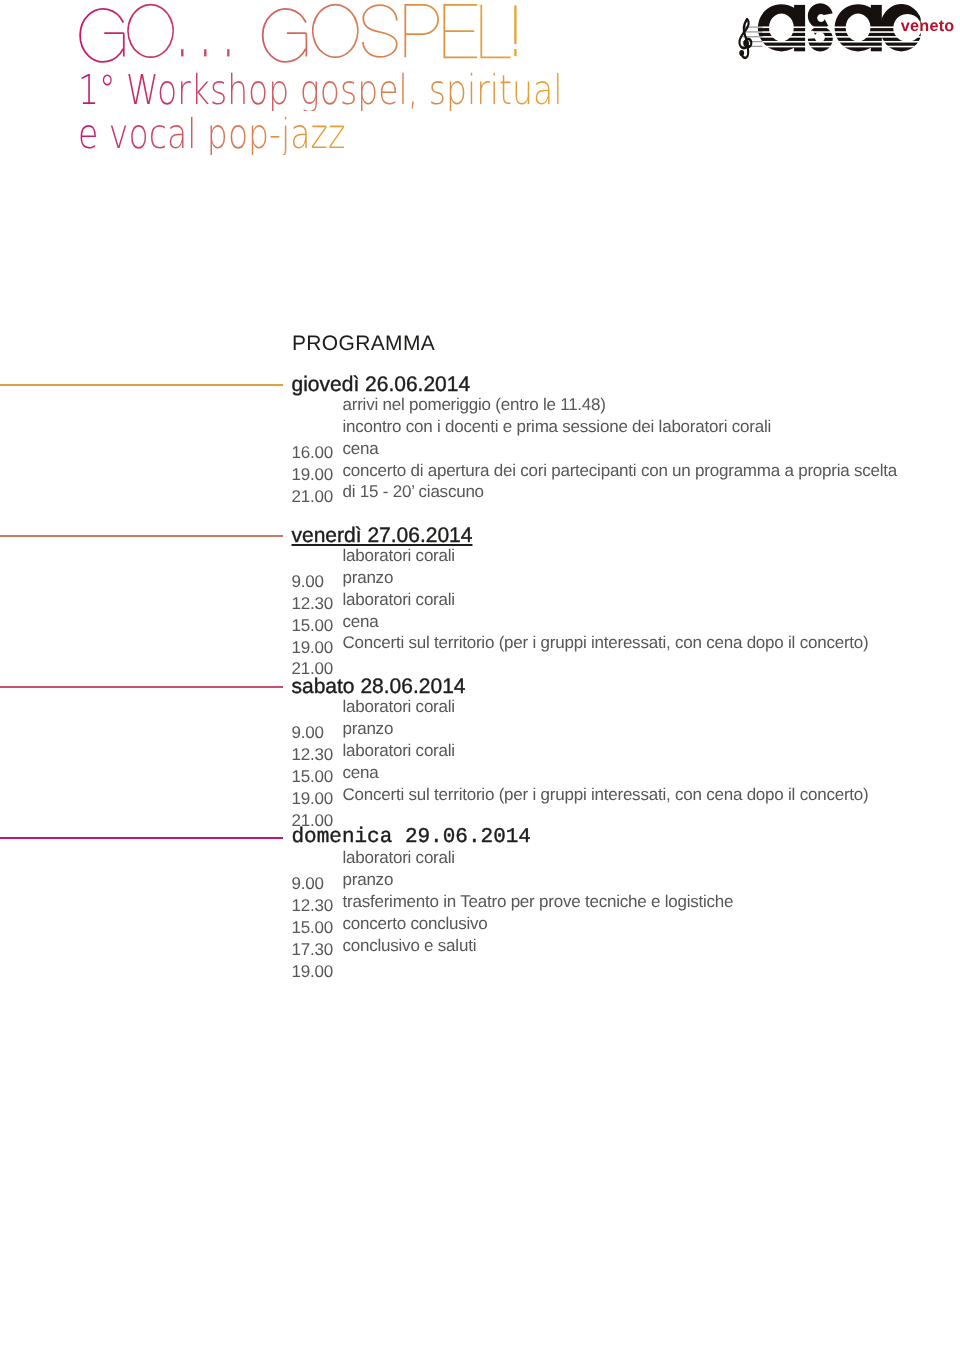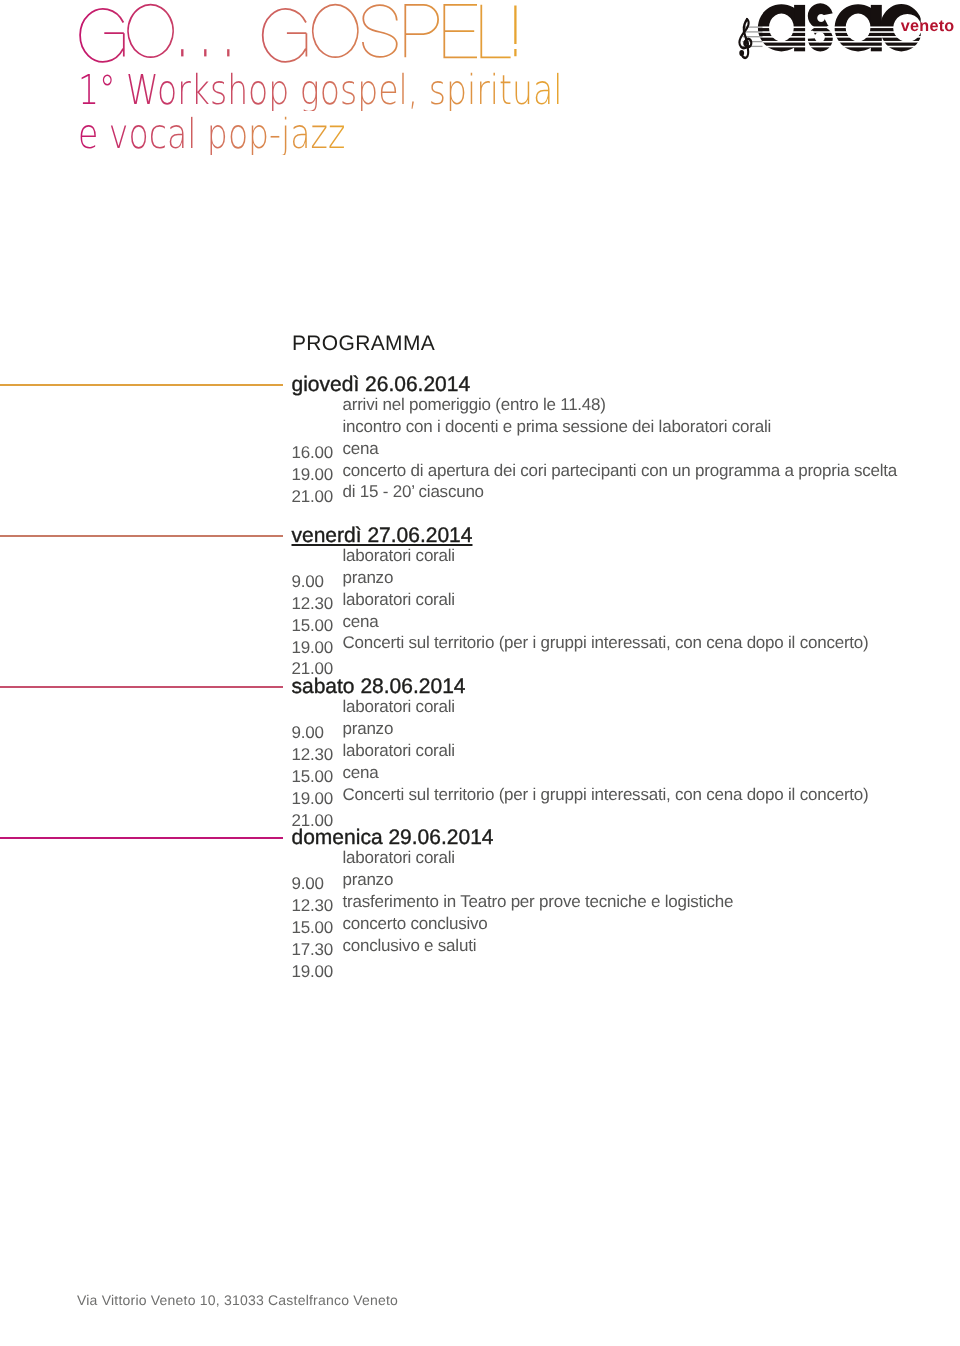--- a/index.html
+++ b/index.html
@@ -188,21 +188,21 @@
       </div>
       <div class="row" style="top: 762.7px;">
         <span class="tm">19.00</span>
         <span class="dc">cena</span>
       </div>
       <div class="row" style="top: 784.55px;">
         <span class="tm">21.00</span>
         <span class="dc">Concerti sul territorio (per i gruppi interessati, con cena dopo il concerto)</span>
       </div>
       <div class="rule" style="top: 836.8px; background: rgb(192, 21, 118);"></div>
-      <div class="day" style="top: 826.4px;">domenica 29.06.2014</div>
+      <div class="day" style="top: 826.4px; font-family: Liberation Mono, monospace;">domenica 29.06.2014</div>
       <div class="row" style="top: 848.25px;">
         <span class="tm">9.00</span>
         <span class="dc">laboratori corali</span>
       </div>
       <div class="row" style="top: 870.1px;">
         <span class="tm">12.30</span>
         <span class="dc">pranzo</span>
       </div>
       <div class="row" style="top: 891.95px;">
         <span class="tm">15.00</span>
@@ -212,15 +212,14 @@
         <span class="tm">17.30</span>
         <span class="dc">concerto conclusivo</span>
       </div>
       <div class="row" style="top: 935.65px;">
         <span class="tm">19.00</span>
         <span class="dc">conclusivo e saluti</span>
       </div>
     </div>
 
   <div class="footer">
-    <div class="f-r">Via Vittorio Veneto 10, 31033 Castelfranco Veneto</div>
   </div>
 </div>
 
 </body></html>

